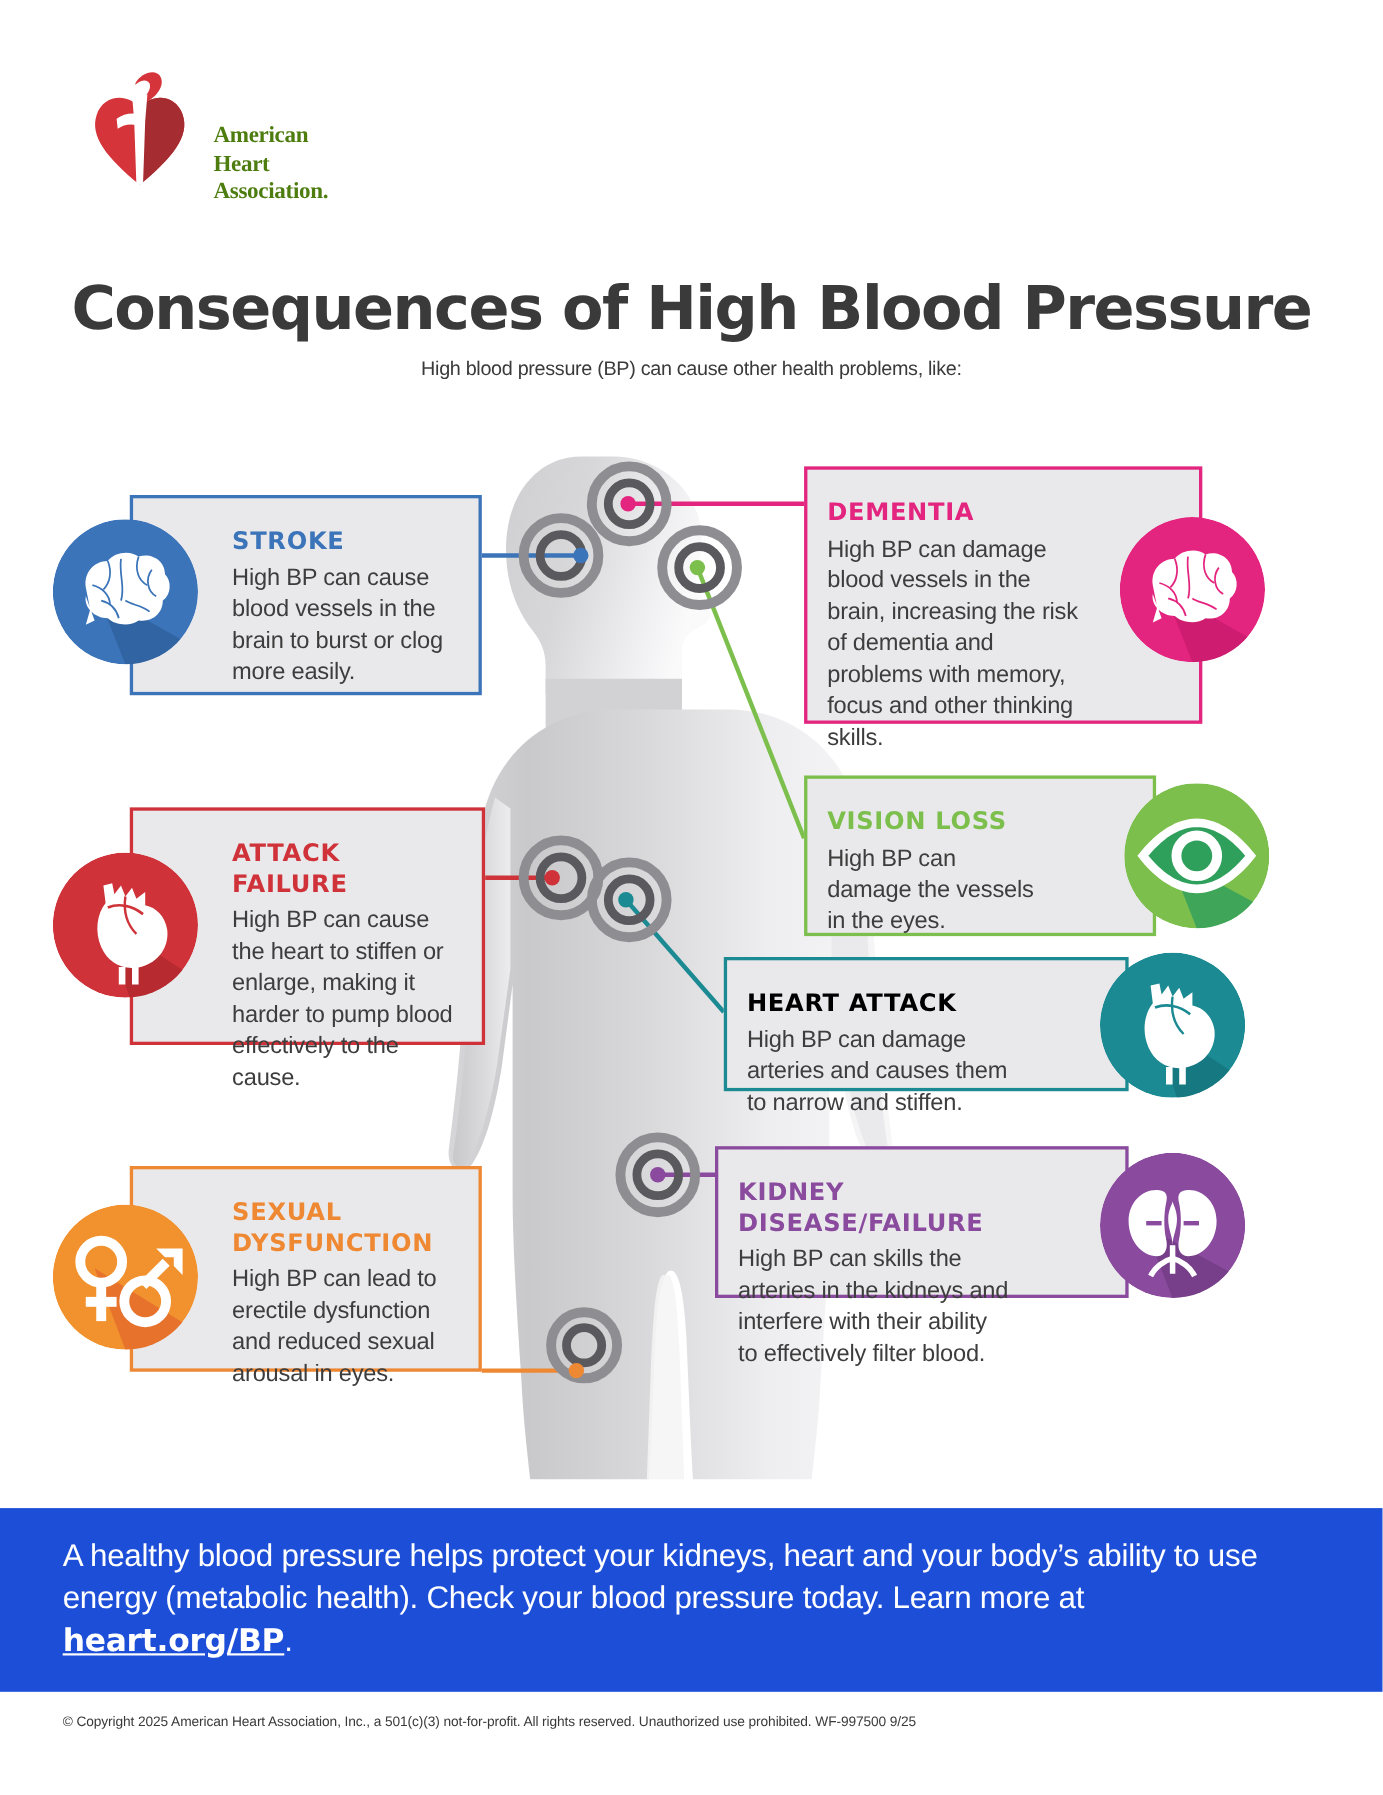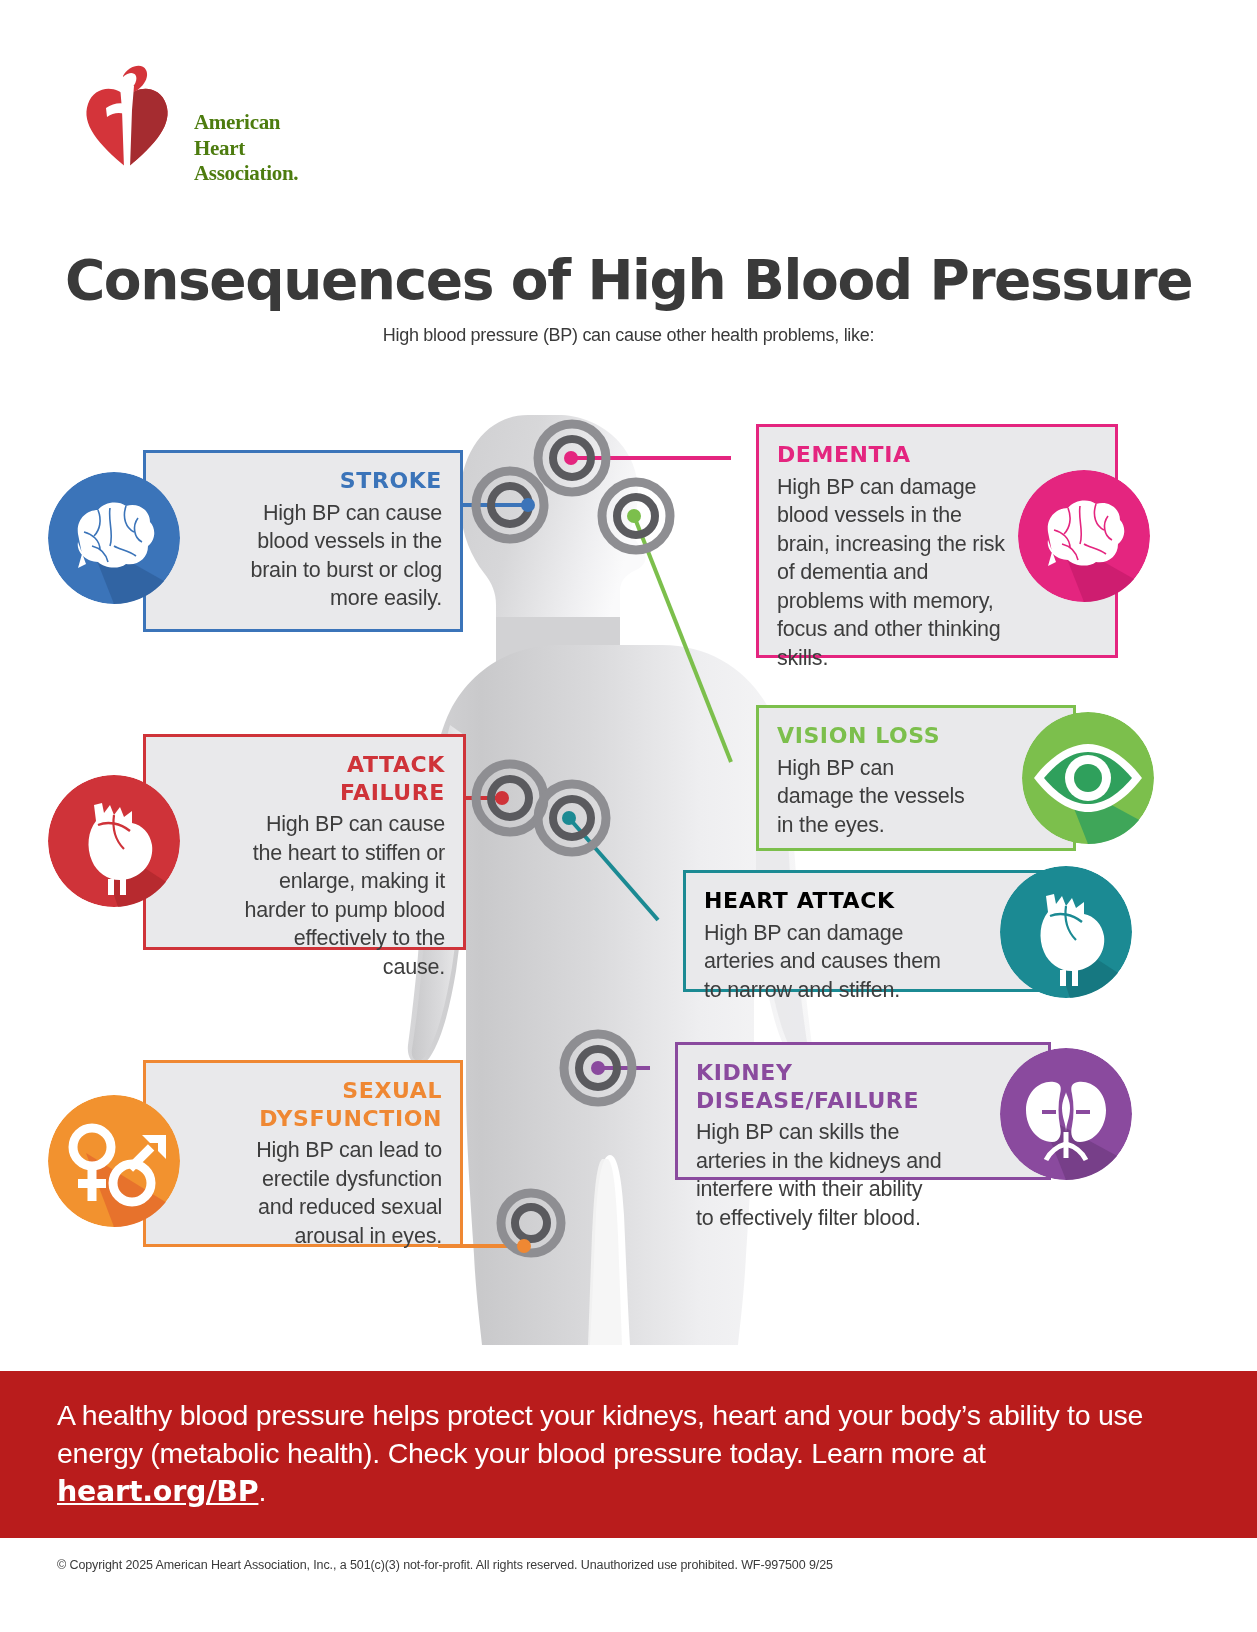--- a/index.html
+++ b/index.html
@@ -28,28 +28,27 @@
   #silhouette { position: absolute; left: 300px; top: 395px; width: 660px; height: 950px; z-index: 1; }
 
   
   #connectors { position: absolute; left: 0; top: 0; width: 1257px; height: 1340px; z-index: 2; }
 
   
   .card {
     position: absolute; z-index: 3;
     background: #e9e9eb;
     border: 3px solid #6d28d9;
-    padding: 14px 18px 14px 18px;
-    margin-left: 25px;
+    padding: 26px 18px 14px 18px;
   }
   .card-title { font-family: "DejaVu Sans", sans-serif; font-weight: bold; font-size: 22px;
                 letter-spacing: 0.6px; margin-bottom: 4px; line-height: 1.25; }
   .card-body { font-size: 21.5px; line-height: 1.33; color: #3d3d3d; letter-spacing: -0.2px; }
 
-  .card.left  { text-align: right; }
+  .card.left  { text-align: left; }
   .card.left .card-title { padding-left: 72px; }
   .card.left .card-body  { padding-left: 72px; }
 
   .icon-badge { position: absolute; z-index: 4; border-radius: 50%; overflow: hidden; }
   .icon-badge svg { display: block; width: 100%; height: 100%; }
 
   
   #card-stroke        { left: 118px;  top: 450px;  width: 320px; height: 182px; border-color: #3b74b9; }
   #card-stroke .card-title { color: #3b74b9; }
   #badge-stroke       { left: 48px;   top: 472px;  width: 132px; height: 132px; }
@@ -76,21 +75,21 @@
 
   #card-sexual        { left: 118px;  top: 1060px; width: 320px; height: 187px; border-color: #ef8833; }
   #card-sexual .card-title { color: #ef8833; }
   #badge-sexual       { left: 48px;   top: 1095px; width: 132px; height: 132px; }
 
   
   .card.right .card-title, .card.right .card-body { padding-right: 86px; }
 
   
   #banner { position: absolute; left: 0; top: 1371px; width: 1257px; height: 167px;
-            background: #b91c1c; z-index: 5; }
+            background: #1d4ed8; z-index: 5; }
   #banner-text { position: absolute; left: 57px; top: 26px; width: 1140px;
                  color: #ffffff; font-size: 28.5px; line-height: 1.33; letter-spacing: -0.25px; }
   #banner-link { font-family: "DejaVu Sans", sans-serif; font-weight: bold;
                  text-decoration: underline; color: #ffffff; }
 
   
   #footer { position: absolute; left: 57px; top: 1558px; width: 1100px;
             font-size: 12.5px; color: #3a3a3a; letter-spacing: -0.1px; z-index: 5; }
 </style>
 </head>

